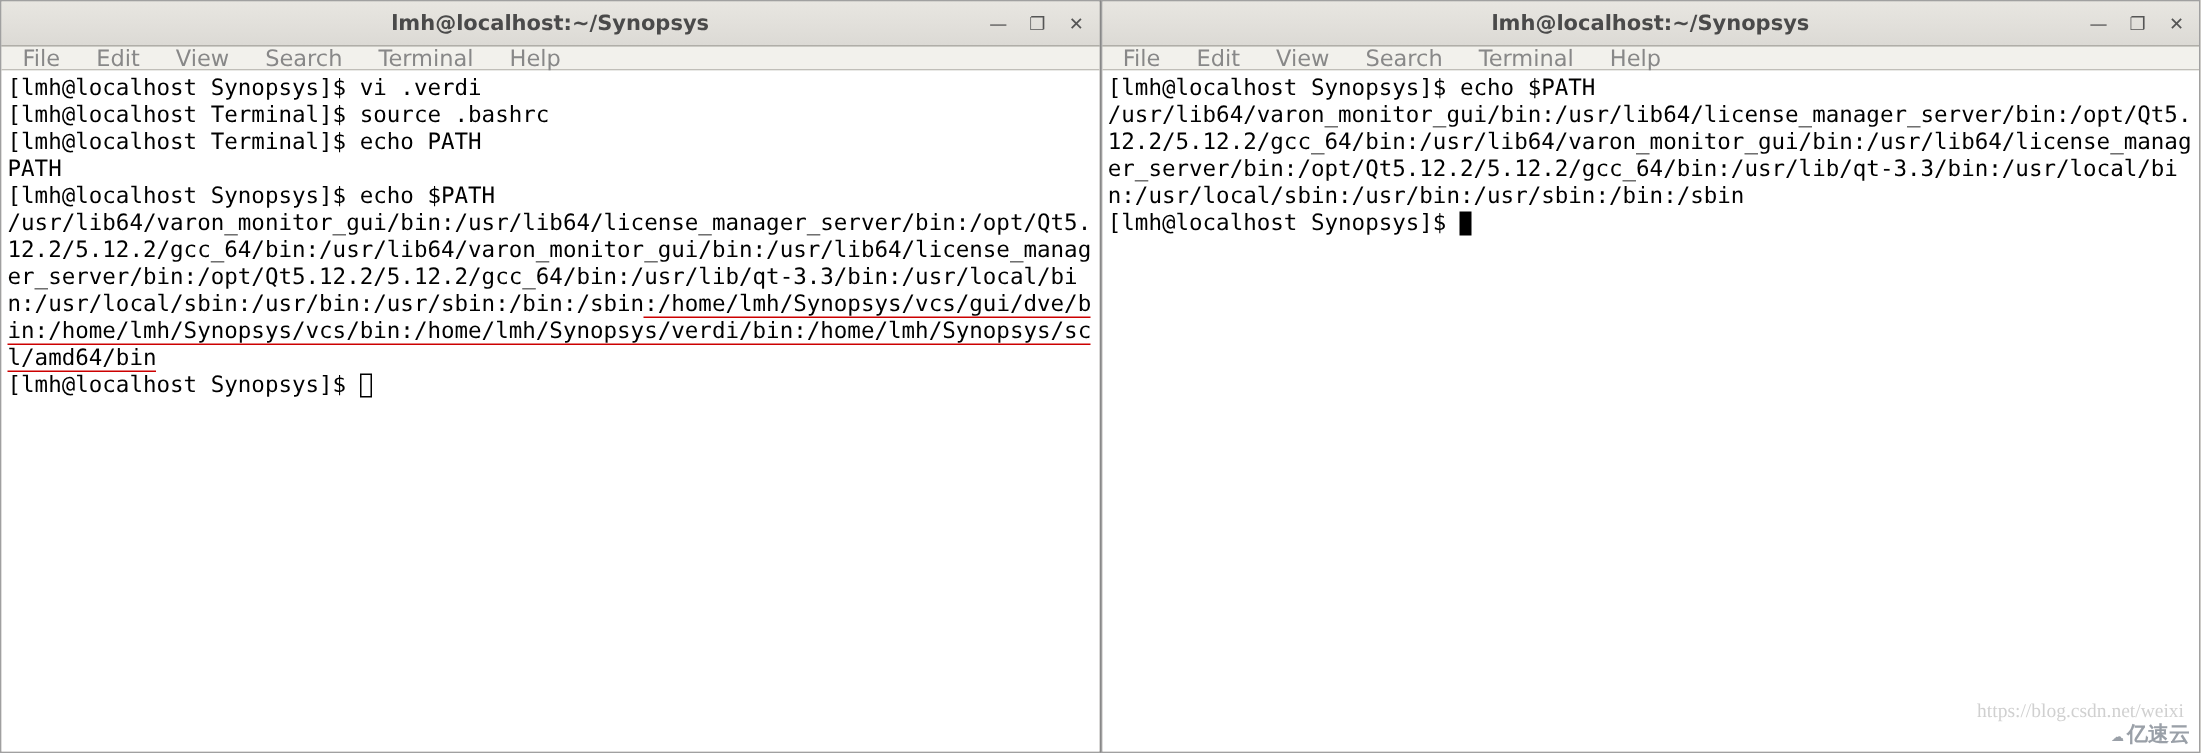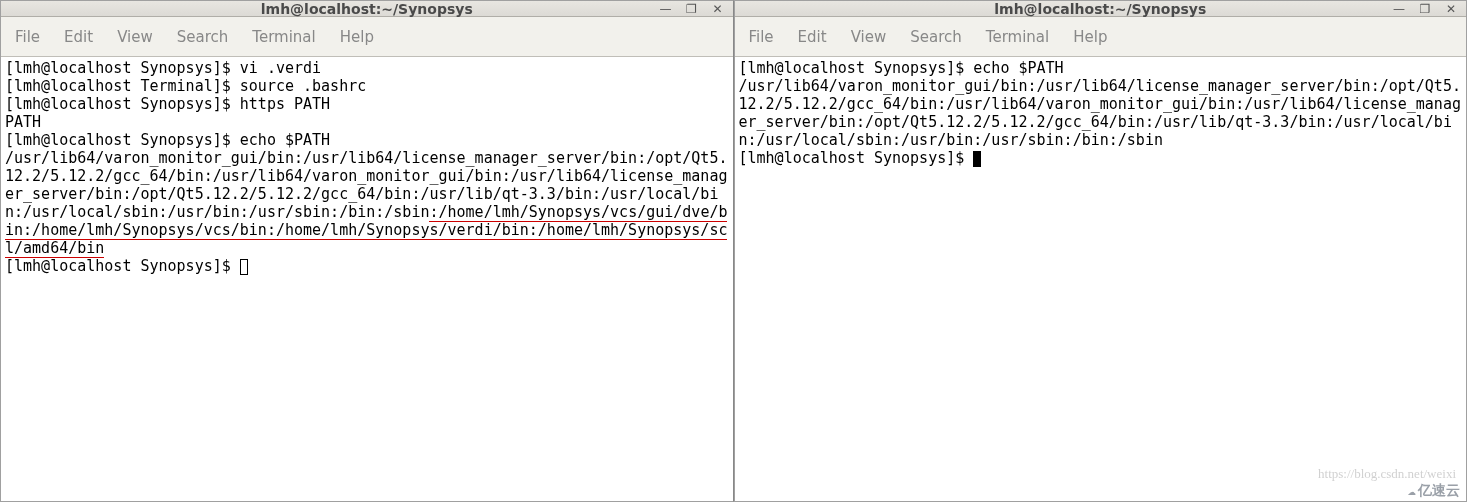--- a/index.html
+++ b/index.html
@@ -13,21 +13,21 @@
     }
     .window {
       flex: 1;
       display: flex;
       flex-direction: column;
       border: 1px solid #a0a0a0;
       background: #dcdad5;
     }
     .window-left { border-right: 1px solid #888; }
     .titlebar {
-      height: 16px;
+      height: 30px;
       display: flex;
       align-items: center;
       justify-content: center;
       position: relative;
       background: linear-gradient(to bottom, #e8e6e1, #dcdad5);
       border-bottom: 1px solid #b0aea8;
     }
     .title-text {
       font-size: 14px;
       color: #4a4a4a;
@@ -44,21 +44,21 @@
       width: 18px;
       height: 18px;
       display: flex;
       align-items: center;
       justify-content: center;
       font-size: 12px;
       color: #555;
       cursor: pointer;
     }
     .menubar {
-      height: 40px;
+      height: 16px;
       display: flex;
       align-items: center;
       padding: 0 4px;
       background: #f2f1ec;
       border-bottom: 1px solid #c0beb8;
       font-size: 15px;
       color: #888;
       gap: 4px;
     }
     .menu-item {
@@ -131,21 +131,21 @@
   <div class="menubar">
     <span class="menu-item">File</span>
     <span class="menu-item">Edit</span>
     <span class="menu-item">View</span>
     <span class="menu-item">Search</span>
     <span class="menu-item">Terminal</span>
     <span class="menu-item">Help</span>
   </div>
   <div class="terminal-area"><span>[lmh@localhost Synopsys]$ vi .verdi</span>
 <span>[lmh@localhost Terminal]$ source .bashrc</span>
-<span>[lmh@localhost Synopsys]$ https PATH</span>
+<span>[lmh@localhost Terminal]$ echo PATH</span>
 <span>PATH</span>
 <span>[lmh@localhost Synopsys]$ echo $PATH</span>
 <span>/usr/lib64/varon_monitor_gui/bin:/usr/lib64/license_manager_server/bin:/opt/Qt5.12.2/5.12.2/gcc_64/bin:/usr/lib64/varon_monitor_gui/bin:/usr/lib64/license_manager_server/bin:/opt/Qt5.12.2/5.12.2/gcc_64/bin:/usr/lib/qt-3.3/bin:/usr/local/bin:/usr/local/sbin:/usr/bin:/usr/sbin:/bin:/sbin</span><span class="red-underline">:/home/lmh/Synopsys/vcs/gui/dve/bin:/home/lmh/Synopsys/vcs/bin:/home/lmh/Synopsys/verdi/bin:/home/lmh/Synopsys/scl/amd64/bin</span>
 <span>[lmh@localhost Synopsys]$ </span><span class="cursor-outline"></span>
   </div>
 </div>
 
 <div class="window">
   <div class="titlebar">
     <span class="title-text">lmh@localhost:~/Synopsys</span>

